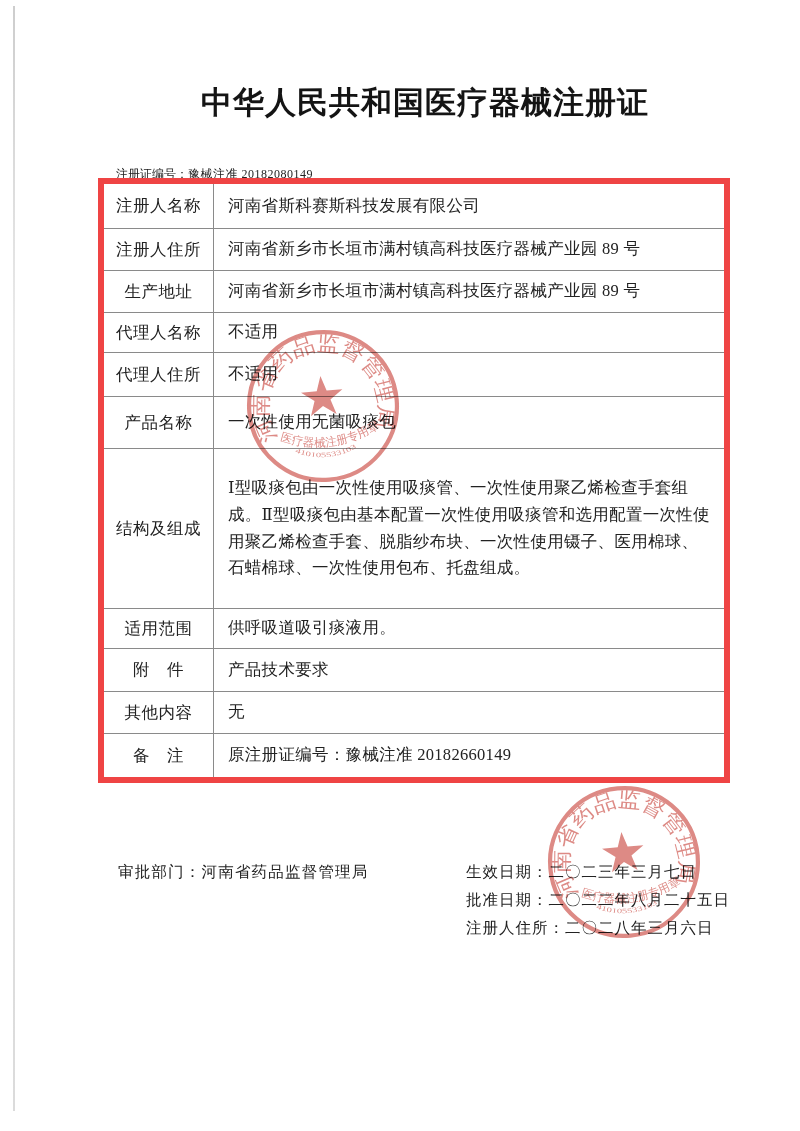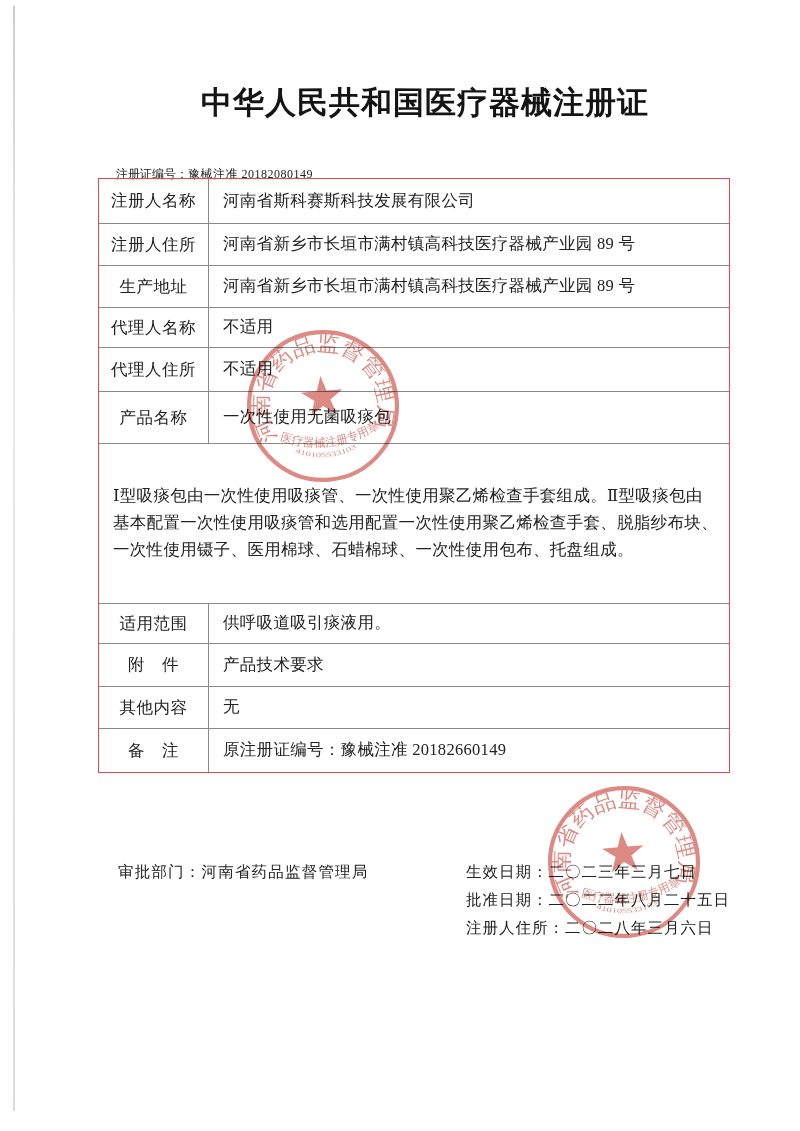--- a/index.html
+++ b/index.html
@@ -16,21 +16,21 @@
   .doc-title{
     position:absolute;top:82px;left:0;width:100%;
     text-align:center;font-size:31px;font-weight:700;letter-spacing:1px;color:#141414;margin-left:25px;
   }
   .cert-line{
     position:absolute;top:150px;left:116px;font-size:12px;color:#222;margin-top:16px;
   }
   .cert-line .num{letter-spacing:.5px;}
   .cert-table{
     position:absolute;top:178px;left:98px;width:632px;
-    border:1px solid #ef4444;box-sizing:border-box;background:transparent;
+    border:6px solid #ef4444;box-sizing:border-box;background:transparent;
   }
   .row{display:flex;box-sizing:border-box;}
   .row + .row{border-top:1px solid #8a8a8a;}
   .cell{box-sizing:border-box;display:flex;align-items:center;font-size:16.5px;}
   .label{
     width:110px;flex:0 0 110px;justify-content:center;text-align:center;
     border-right:1px solid #8a8a8a;padding:2px 4px;letter-spacing:.5px;color:#222;
   }
   .value{flex:1;padding:4px 10px 4px 14px;line-height:1.62;color:#222;letter-spacing:.3px;}
   .footer-dept{
@@ -76,20 +76,21 @@
   </div>
   <div class="row" style="height:44px">
     <div class="cell label">代理人住所</div>
     <div class="cell value">不适用</div>
   </div>
   <div class="row" style="height:52px">
     <div class="cell label">产品名称</div>
     <div class="cell value">一次性使用无菌吸痰包</div>
   </div>
   <div class="row" style="height:160px">
+    <div class="cell label">结构及组成</div>
     <div class="cell value">Ⅰ型吸痰包由一次性使用吸痰管、一次性使用聚乙烯检查手套组成。Ⅱ型吸痰包由基本配置一次性使用吸痰管和选用配置一次性使用聚乙烯检查手套、脱脂纱布块、一次性使用镊子、医用棉球、石蜡棉球、一次性使用包布、托盘组成。</div>
   </div>
   <div class="row" style="height:40px">
     <div class="cell label">适用范围</div>
     <div class="cell value">供呼吸道吸引痰液用。</div>
   </div>
   <div class="row" style="height:43px">
     <div class="cell label">附　件</div>
     <div class="cell value">产品技术要求</div>
   </div>

